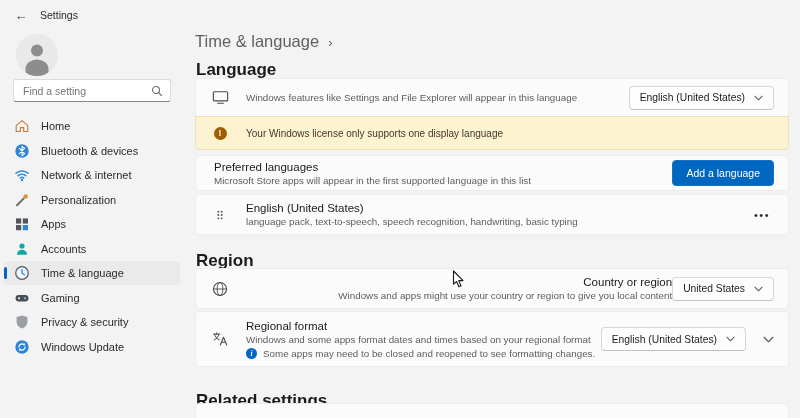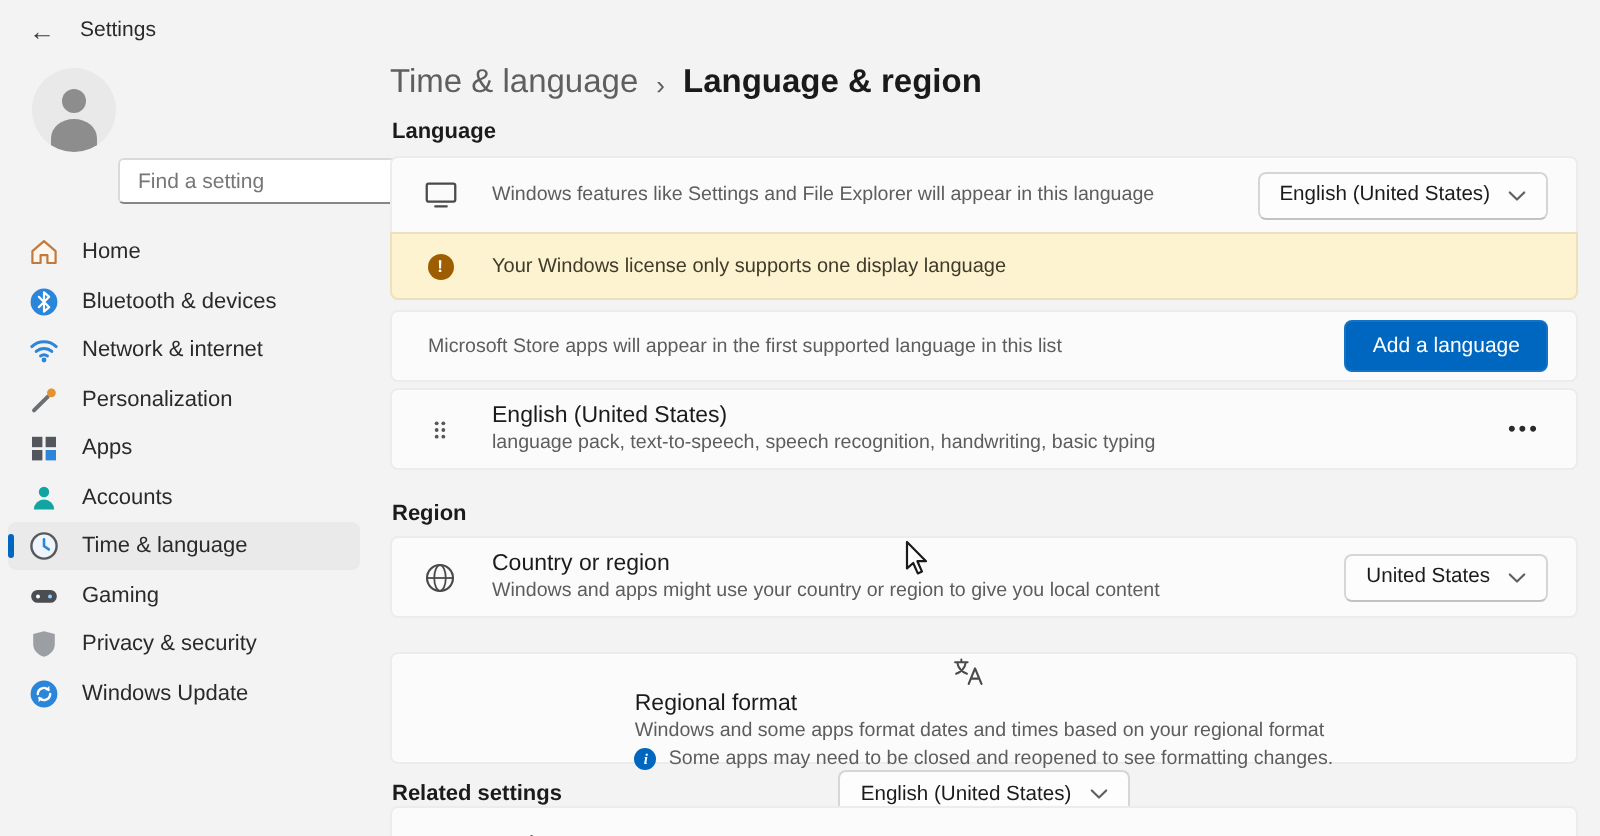--- a/index.html
+++ b/index.html
@@ -23,21 +23,21 @@
 
   
   .sidebar { position: absolute; top: 30px; left: 0; width: 186px; bottom: 0; }
   .avatar {
     position: absolute; left: 16px; top: 4px; width: 42px; height: 42px;
     border-radius: 50%; overflow: hidden; background: #e9e9e9;
   }
   .search-box {
     position: absolute; left: 13px; top: 49px; width: 158px; height: 23px;
     background: #ffffff; border: 1px solid #dadada; border-bottom: 1px solid #868686;
-    border-radius: 3px; display: flex; align-items: center; padding: 0 7px; margin-left: 46px;
+    border-radius: 3px; display: flex; align-items: center; padding: 0 7px;
   }
   .search-box input {
     border: none; outline: none; flex: 1; min-width: 0; background: transparent;
     font-family: "Liberation Sans", sans-serif; font-size: 10.5px; color: #3a3a3a;
   }
   .search-box input::placeholder { color: #767676; }
   .nav { position: absolute; top: 84px; left: 4px; right: 6px; }
   .nav-item {
     height: 24px; margin-bottom: 0.5px; display: flex; align-items: center; gap: 11px;
     padding-left: 10px; border-radius: 4px; font-size: 11px; color: #2a2a2a;
@@ -49,21 +49,21 @@
     content: ""; position: absolute; left: 0; top: 6px; bottom: 6px; width: 3px;
     border-radius: 3px; background: var(--accent, #0067c0);
   }
 
   
   .breadcrumb { position: absolute; left: 195px; top: 32px; font-size: 16.5px; display: flex; align-items: center; gap: 9px; white-space: nowrap; }
   .crumb-parent { color: #5f5f5f; }
   .crumb-sep { color: #5f5f5f; font-size: 13px; padding-top: 1px; }
   .crumb-current { color: #1a1a1a; font-weight: bold; }
 
-  .section-label { position: absolute; left: 196px; font-size: 11px; font-weight: bold; color: #1b1b1b; }
+  .section-label { position: absolute; left: 196px; font-size: 17px; font-weight: bold; color: #1b1b1b; }
 
   .card {
     position: absolute; left: 195px; width: 594px;
     background: #fbfbfb; border: 1px solid #ececec; border-radius: 4px;
     display: flex; align-items: center; padding: 0 14px;
   }
   .card .row-icon { width: 20px; flex: none; margin-right: 16px; display: flex; align-items: center; justify-content: center; }
   .row-text { flex: 1; min-width: 0; }
   .row-title { font-size: 11.5px; color: #1b1b1b; line-height: 14px; }
   .row-sub { font-size: 9.8px; color: #5d5d5d; line-height: 12px; margin-top: 1px; }
@@ -224,21 +224,20 @@
             </svg>
           </span>
         <span>Windows Update</span>
       </div>
     </div>
   </div>
 
   <div class="breadcrumb">
     <span class="crumb-parent">Time &amp; language</span>
     <span class="crumb-sep">›</span>
-    <span class="crumb-current">Language &amp; region</span>
   </div>
 
   <div class="section-label" style="top:60px">Language</div>
 
   <div class="card group-top" style="top:78px; height:38px;">
     <span class="row-icon">
       <svg width="19" height="19" viewBox="0 0 20 20">
           <rect x="2.5" y="4" width="15" height="9.5" rx="1" fill="none" stroke="#4a4a4a" stroke-width="1.2"></rect>
           <path d="M7 16h6" stroke="#4a4a4a" stroke-width="1.2" stroke-linecap="round"></path>
         </svg>
@@ -256,20 +255,21 @@
 
   <div class="card warning group-bottom" style="top:116px; height:34px;">
     <span class="row-icon">
       <span class="badge-circle warn-bg">!</span>
     </span>
     <span class="warn-text">Your Windows license only supports one display language</span>
   </div>
 
   <div class="card" style="top:155px; height:36px;">
     <span class="row-text" style="padding-left:4px">
+      <span class="row-title" style="display:block">Preferred languages</span>
       <span class="row-sub" style="display:block">Microsoft Store apps will appear in the first supported language in this list</span>
     </span>
     <span class="btn-primary">Add a language</span>
   </div>
 
   <div class="card" style="top:194px; height:41px;">
     <span class="row-icon">
       <svg width="10" height="14" viewBox="0 0 12 16">
           <g fill="#57575a">
             <circle cx="4" cy="4" r="1.15"></circle>
@@ -283,41 +283,41 @@
     </span>
     <span class="row-text">
       <span class="row-title" style="display:block">English (United States)</span>
       <span class="row-sub" style="display:block">language pack, text-to-speech, speech recognition, handwriting, basic typing</span>
     </span>
     <span class="more-btn">•••</span>
   </div>
 
   <div class="section-label" style="top:251px">Region</div>
 
-  <div class="card" style="top:268px; height:41px;">
+  <div class="card" style="top:268px; height:41px;text-align:right;">
     <span class="row-icon">
       <svg width="18" height="18" viewBox="0 0 20 20">
           <circle cx="10" cy="10" r="7.2" fill="none" stroke="#4a4a4a" stroke-width="1.2"></circle>
           <ellipse cx="10" cy="10" rx="3.2" ry="7.2" fill="none" stroke="#4a4a4a" stroke-width="1"></ellipse>
           <path d="M2.8 10h14.4" stroke="#4a4a4a" stroke-width="1"></path>
         </svg>
     </span>
     <span class="row-text">
       <span class="row-title" style="display:block">Country or region</span>
       <span class="row-sub" style="display:block">Windows and apps might use your country or region to give you local content</span>
     </span>
     <span class="dropdown">
       <span>United States</span>
       <svg width="9" height="6" viewBox="0 0 10 6">
           <path d="M1 1l4 4 4-4" fill="none" stroke="#5f5f5f" stroke-width="1.2" stroke-linecap="round" stroke-linejoin="round"></path>
         </svg>
     </span>
   </div>
 
-  <div class="card" style="top:326px; height:56px;flex-direction:column;">
+  <div class="card" style="top:311px; height:56px;">
     <span class="row-icon">
       <svg width="18" height="18" viewBox="0 0 20 20">
           <path d="M2.8 4.6h7M6.3 3.1v1.5M4 4.6c.5 3 2.7 5.4 5.4 6.4M8.8 4.6C8.3 7.5 6.2 10 3.4 11" stroke="#4a4a4a" fill="none" stroke-width="1.1" stroke-linecap="round"></path>
           <path d="M10.4 16.6 13.9 8l3.6 8.6M11.8 13.7h4.3" stroke="#4a4a4a" fill="none" stroke-width="1.2" stroke-linecap="round" stroke-linejoin="round"></path>
         </svg>
     </span>
     <span class="row-text">
       <span class="row-title" style="display:block">Regional format</span>
       <span class="row-sub" style="display:block">Windows and some apps format dates and times based on your regional format</span>
       <span class="info-line">

